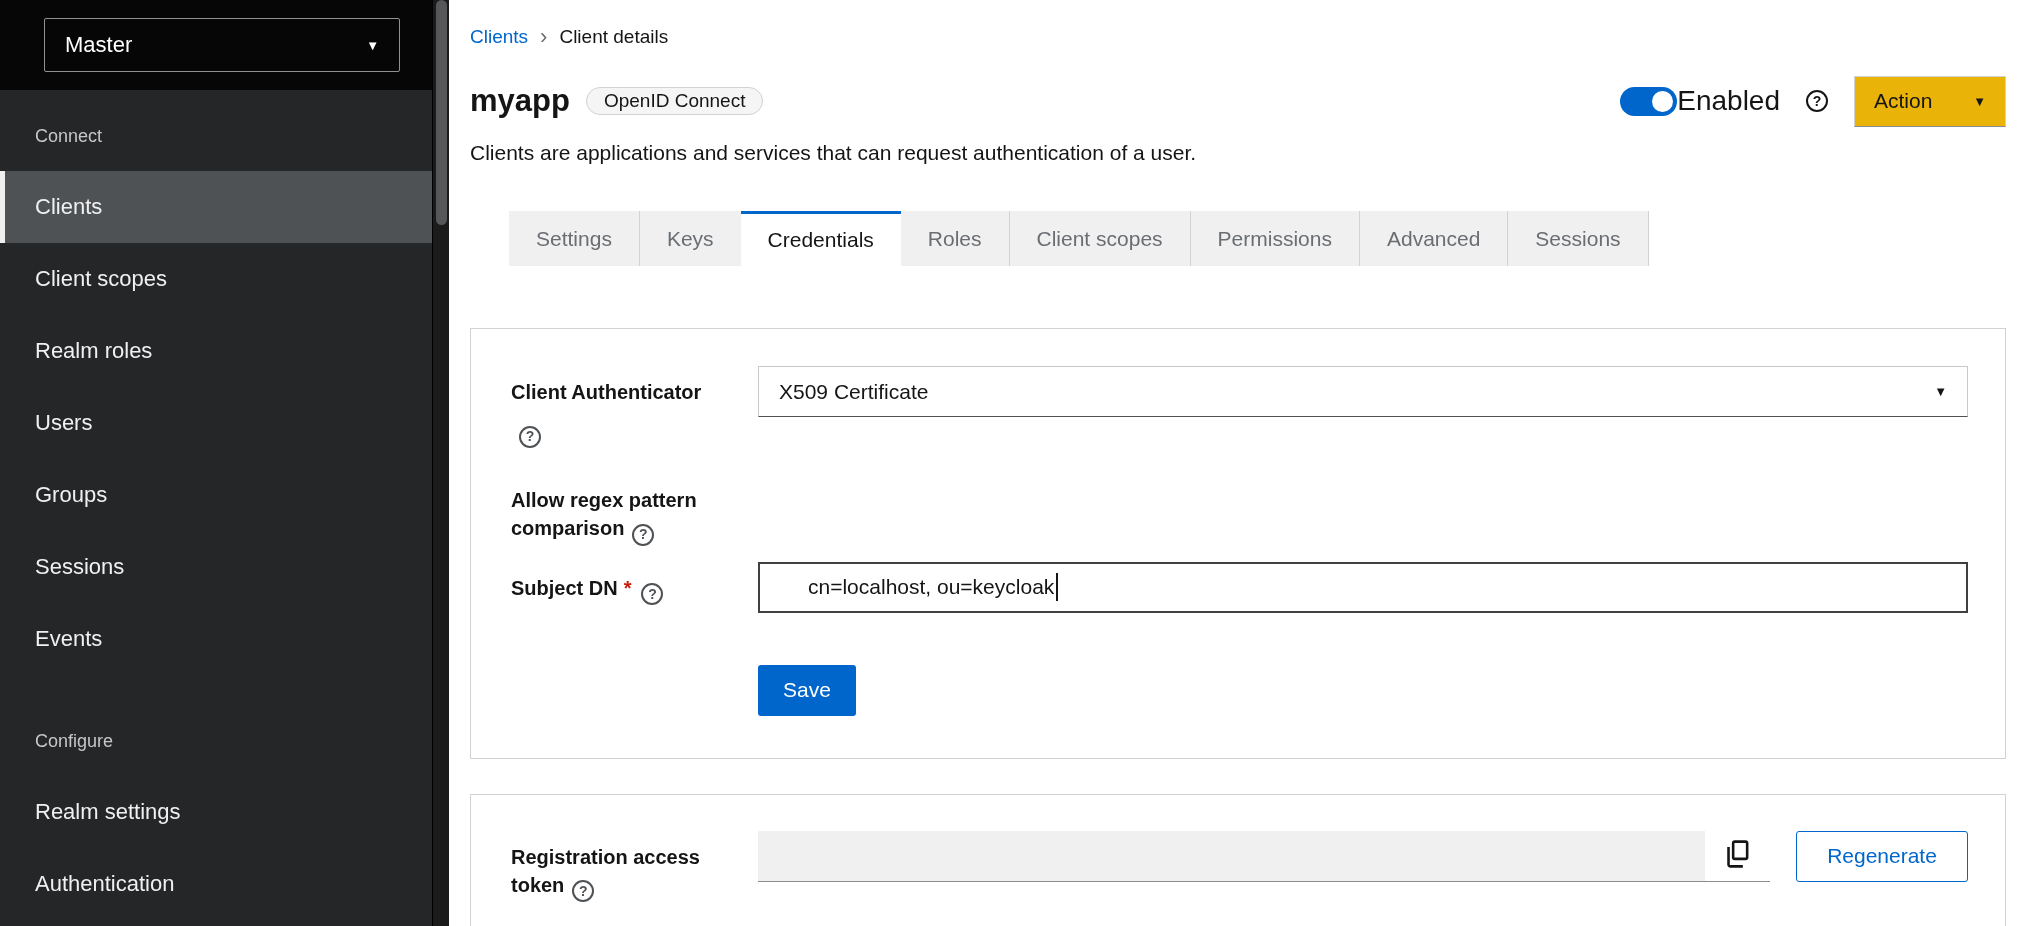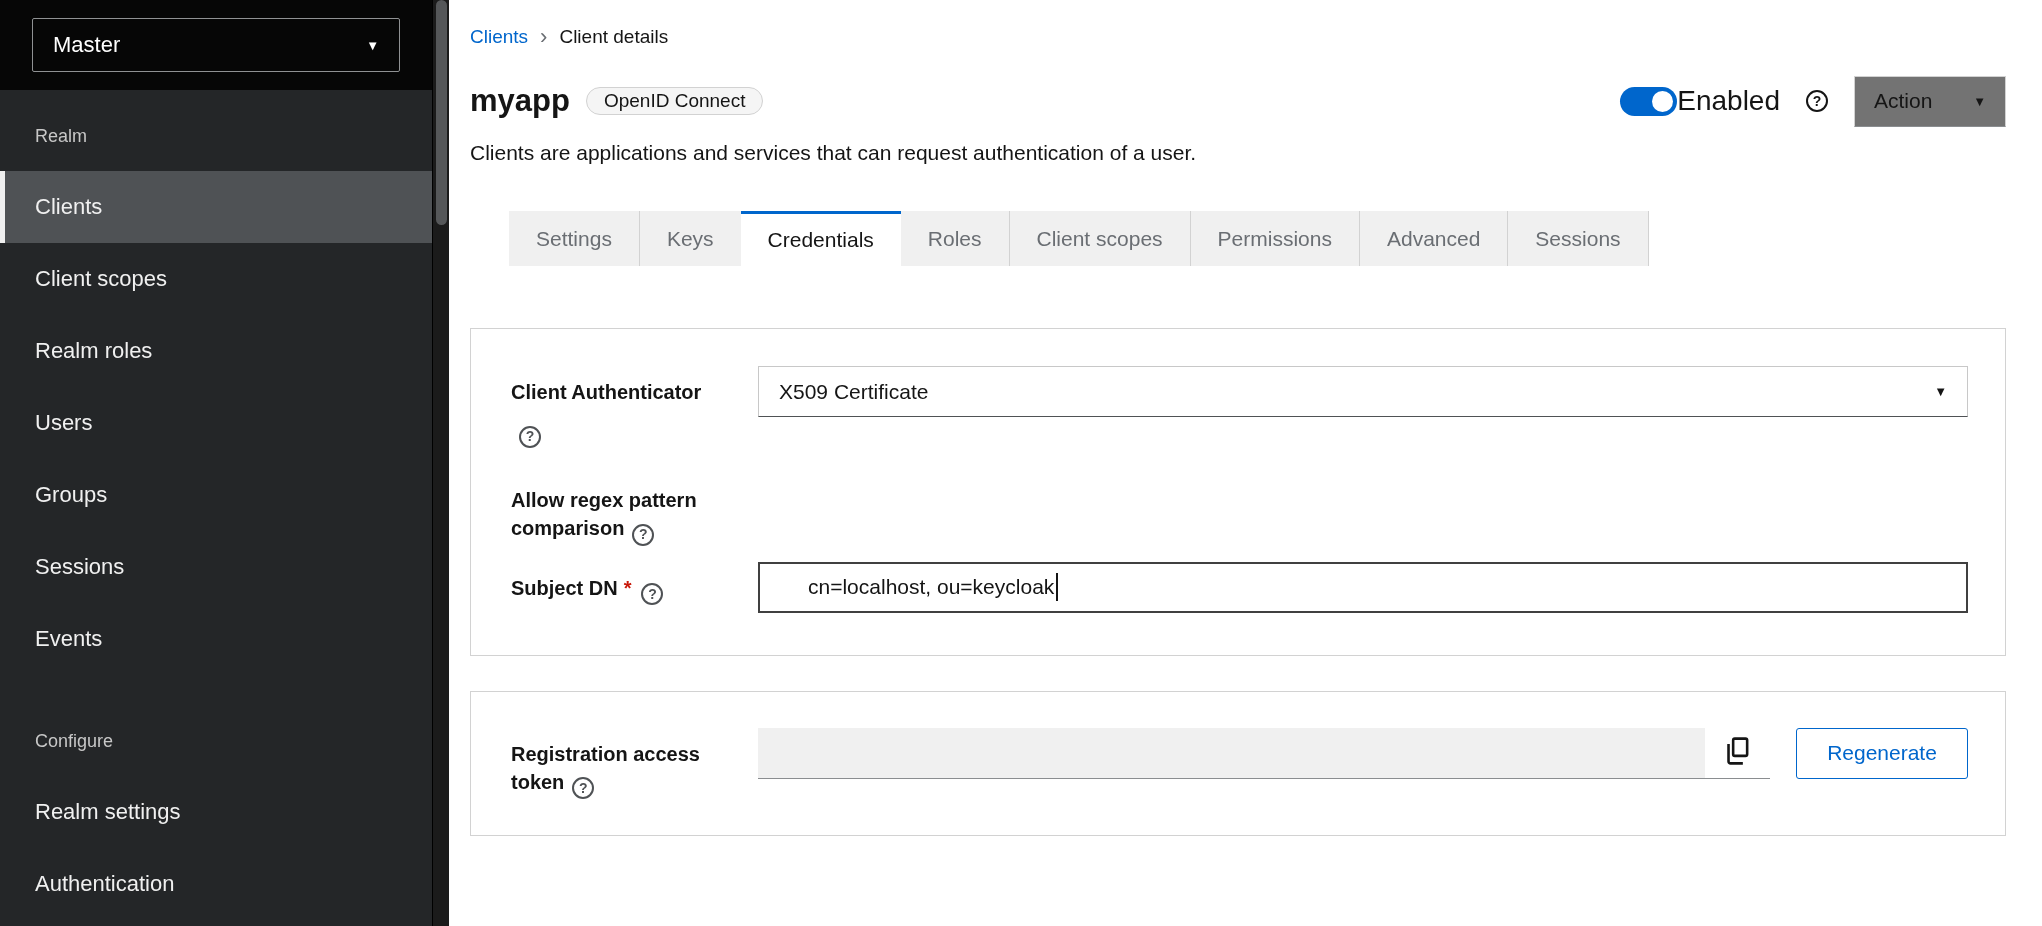--- a/index.html
+++ b/index.html
@@ -10,21 +10,21 @@
     color:#151515;
   }
   .app { display:flex; width:100%; height:100%; }
 
   
   .sidebar { width:432px; flex:none; background:#242628; display:flex; flex-direction:column; }
   .masthead { height:90px; flex:none; background:#060606; display:flex; align-items:center; padding:0 32px; }
   .realm-selector {
     width:368px; height:54px; background:#060606; border:1px solid #8f9193; border-radius:2px;
     color:#fff; font-size:22px; display:flex; align-items:center; justify-content:space-between;
-    padding:0 20px; cursor:pointer; font-family:inherit;
+    padding:0 20px; cursor:pointer; font-family:inherit;margin-left:12px;
   }
   .caret { font-size:13px; line-height:1; }
   .realm-selector .caret { color:#fff; }
 
   .nav { flex:1; overflow:hidden; }
   .section-title { font-size:18px; font-weight:400; color:#c7c7c7; margin:36px 0 0 35px; }
   .nav-section.configure .section-title { margin-top:56px; }
   .nav-ul { list-style:none; margin-top:24px; }
   .nav-item {
     height:72px; display:flex; align-items:center; padding-left:35px;
@@ -59,21 +59,21 @@
   .switch.off .knob { left:4px; }
 
   .enabled-label { font-size:28px; margin-left:0; }
   .help-icon {
     width:22px; height:22px; border:2px solid #4f5255; border-radius:50%;
     color:#4f5255; font-size:14px; font-weight:700;
     display:inline-flex; align-items:center; justify-content:center; flex:none; cursor:pointer;
   }
   .help-icon.dark { border-color:#151515; color:#151515; margin-left:26px; }
   .action-dropdown {
-    margin-left:26px; width:152px; height:51px; background:#737373;
+    margin-left:26px; width:152px; height:51px; background:#eab308;
     border:1px solid #d2d2d2; border-bottom-color:#8a8d90;
     font-size:21px; color:#151515; display:flex; align-items:center; justify-content:space-between;
     padding:0 19px; cursor:pointer; font-family:inherit;
   }
   .description { margin-top:13px; font-size:21px; }
 
   
   .tabs { display:flex; margin:46px 0 0 39px; height:55px; }
   .tab {
     display:flex; align-items:center; padding:0 27px; font-size:21px;
@@ -132,21 +132,21 @@
 
   <aside class="sidebar">
     <div class="masthead">
       <button class="realm-selector">
         <span>Master</span>
         <span class="caret">▼</span>
       </button>
     </div>
     <nav class="nav">
       <div class="nav-section manage">
-        <h3 class="section-title">Realm</h3>
+        <h3 class="section-title">Connect</h3>
         <ul class="nav-ul">
           <li class="nav-item active">Clients</li>
           <li class="nav-item">Client scopes</li>
           <li class="nav-item">Realm roles</li>
           <li class="nav-item">Users</li>
           <li class="nav-item">Groups</li>
           <li class="nav-item">Sessions</li>
           <li class="nav-item">Events</li>
         </ul>
       </div>
@@ -229,20 +229,23 @@
           <span>Subject DN</span><span class="required">*</span><span class="help-icon">?</span>
         </div>
         <div class="form-control">
           <div class="text-input focused">
             <span>cn=localhost, ou=keycloak</span>
             <span class="cursor-bar"></span>
           </div>
         </div>
       </div>
 
+      <div class="save-row">
+        <button class="btn-primary">Save</button>
+      </div>
     </section>
 
     <section class="card token-card">
       <div class="form-row">
         <div class="form-label">
           <span>Registration access token</span><span class="help-icon">?</span>
         </div>
         <div class="form-control">
           <div class="token-group">
             <div class="token-value"></div>

